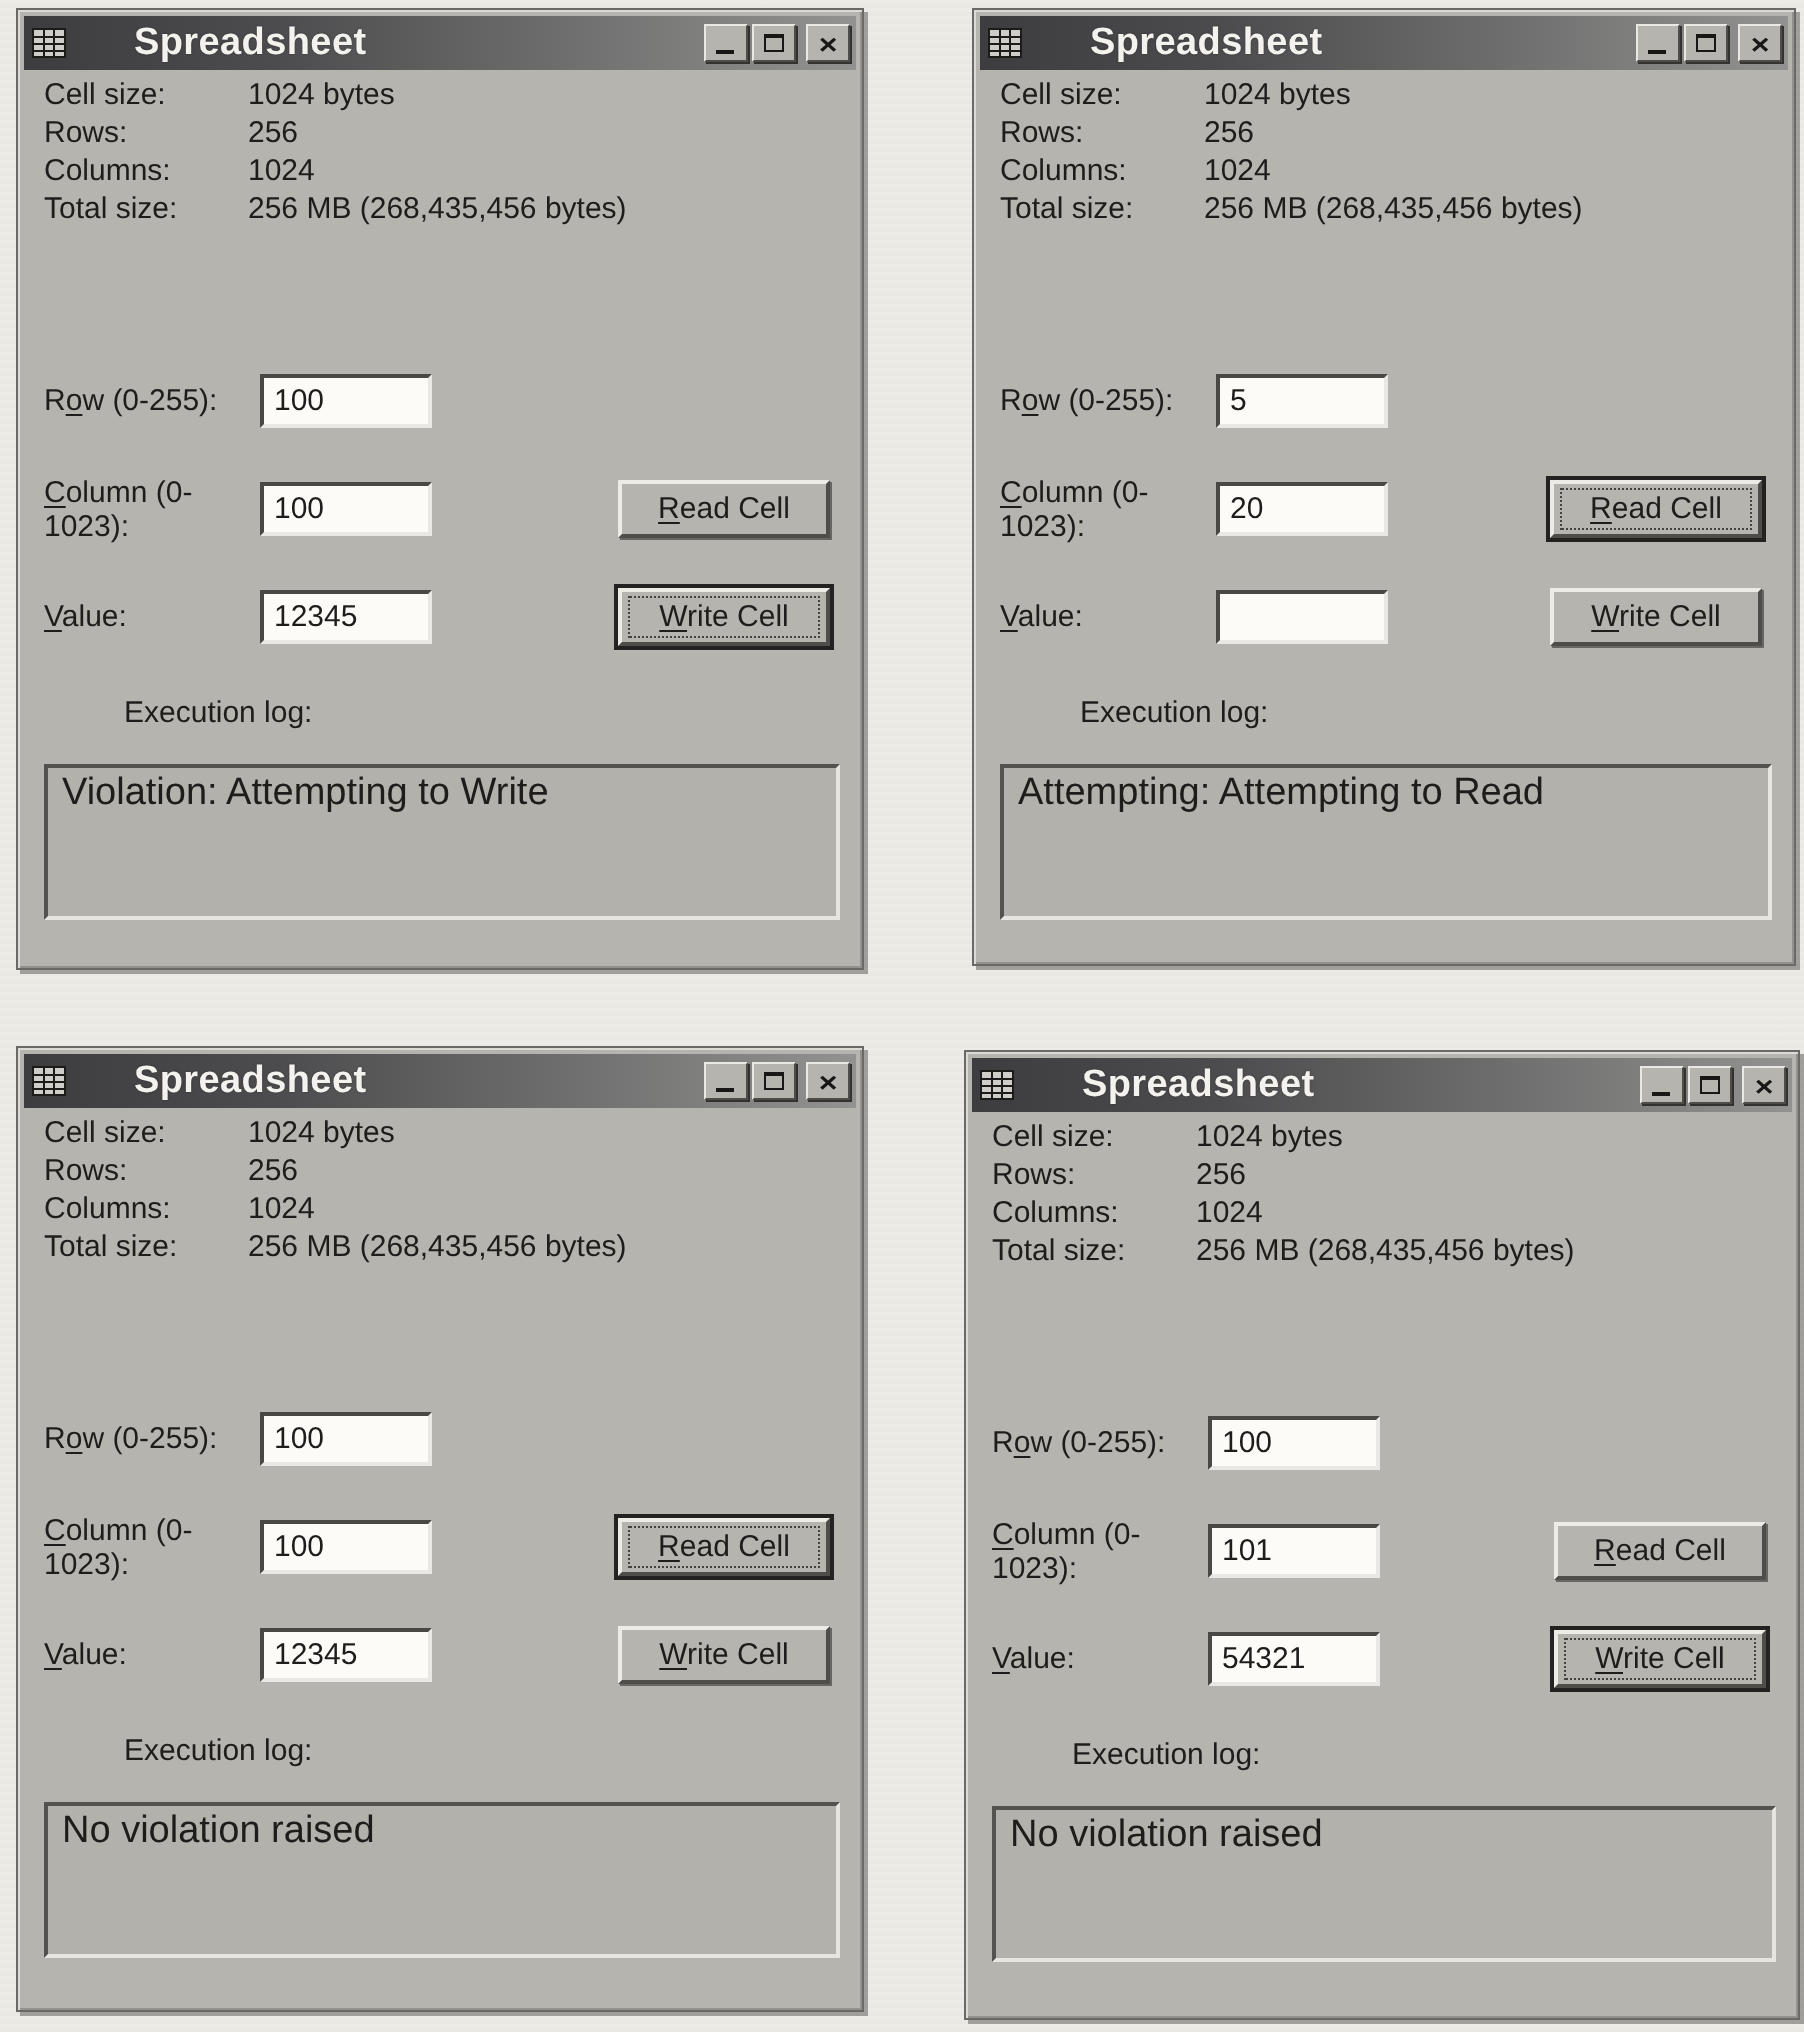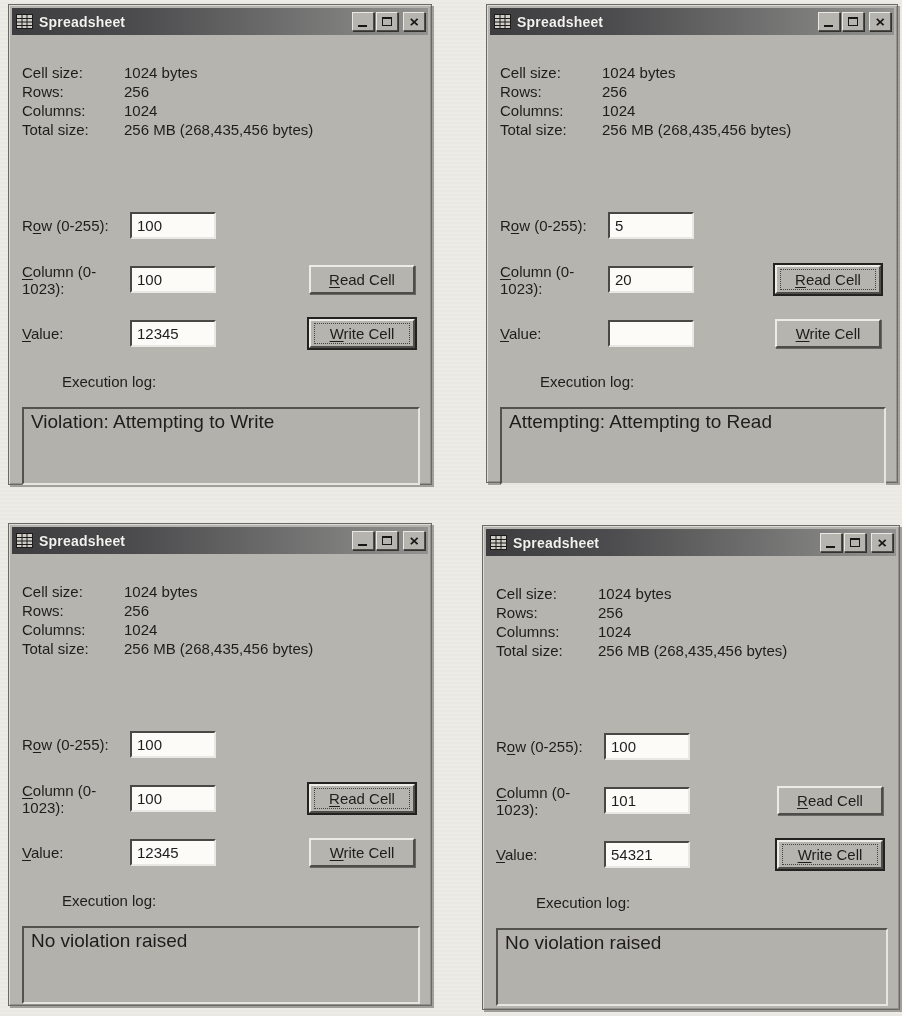--- a/index.html
+++ b/index.html
@@ -26,38 +26,39 @@
   .w1{left:486px;top:4px;   width:412px; height:479px;}
   .w2{left:8px;  top:523px; width:424px; height:483px;}
   .w3{left:482px;top:525px; width:418px; height:485px;}
 
   .titlebar{
     height:27px;margin:3px 3px 0 3px;
     background:linear-gradient(90deg,#3d3d3f 0%,#4c4c4e 30%,#6e6e6e 65%,#929290 100%);
     display:flex;align-items:center;gap:6px;padding:0 3px 0 4px;
   }
   .title{
-    color:#f3f2ef;font-weight:bold;font-size:14px;letter-spacing:.2px;white-space:nowrap;
+    color:#f3f2ef;font-weight:bold;font-size:19px;letter-spacing:.2px;white-space:nowrap;
     text-shadow:0 0 1px rgba(0,0,0,.4);
+    margin-left:28px;
   }
   .app-icon{width:17px;height:15px;display:inline-flex;flex-shrink:0;}
   .winbtns{margin-left:auto;display:flex;align-items:center;gap:2px;}
   .wbtn{
     width:22px;height:19px;background:#b6b4af;box-sizing:border-box;
     border:1px solid;border-color:#eae8e3 #4f4d49 #4f4d49 #eae8e3;
     box-shadow:1px 1px 0 #33322f;
     display:flex;align-items:center;justify-content:center;cursor:default;position:relative;
   }
   .wbtn.close{margin-left:3px;}
   .glyph-min{position:absolute;left:5px;bottom:3px;width:9px;height:2px;background:#181716;}
   .glyph-max{width:10px;height:9px;border:1px solid #181716;border-top-width:2px;box-sizing:border-box;}
   .glyph-close{font-size:14px;font-weight:bold;line-height:1;color:#181716;transform:scaleX(1.15);}
 
   
-  .wbody{padding:28px 11px 0 13px;font-size:15px;}
+  .wbody{padding:3px 11px 0 13px;font-size:15px;}
   .irow{display:flex;line-height:19px;}
   .ilabel{width:102px;flex-shrink:0;}
   .fields{margin-top:72px;}
   .frow{display:flex;align-items:center;height:29px;margin-bottom:25px;}
   .flabel{width:108px;flex-shrink:0;}
   .mn{text-decoration:underline;text-underline-offset:2px;}
   .tin{
     width:86px;height:27px;box-sizing:border-box;
     background:#fcfbf8;color:#1e1d1b;
     border:2px solid;border-color:#4a4845 #eae8e4 #eae8e4 #4a4845;

